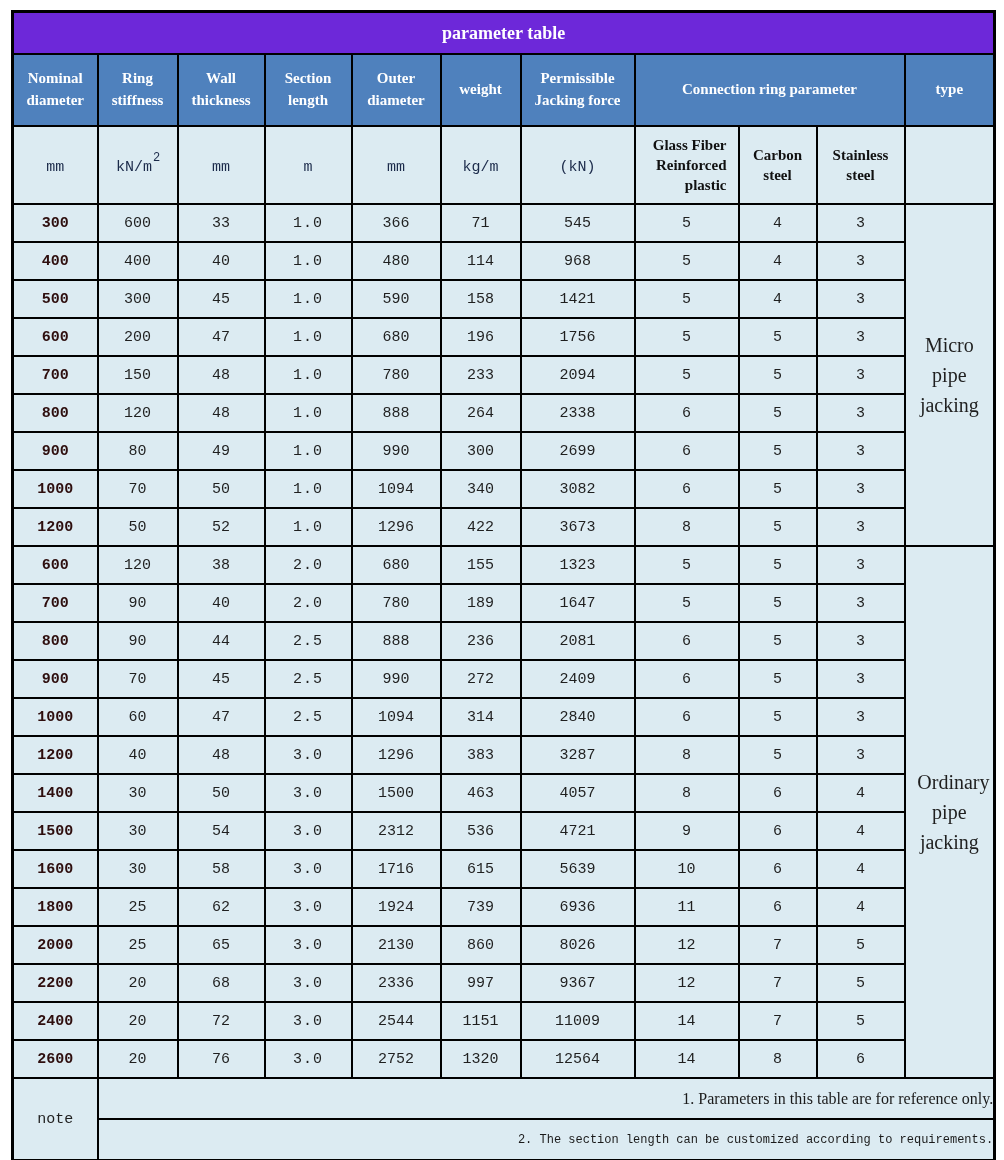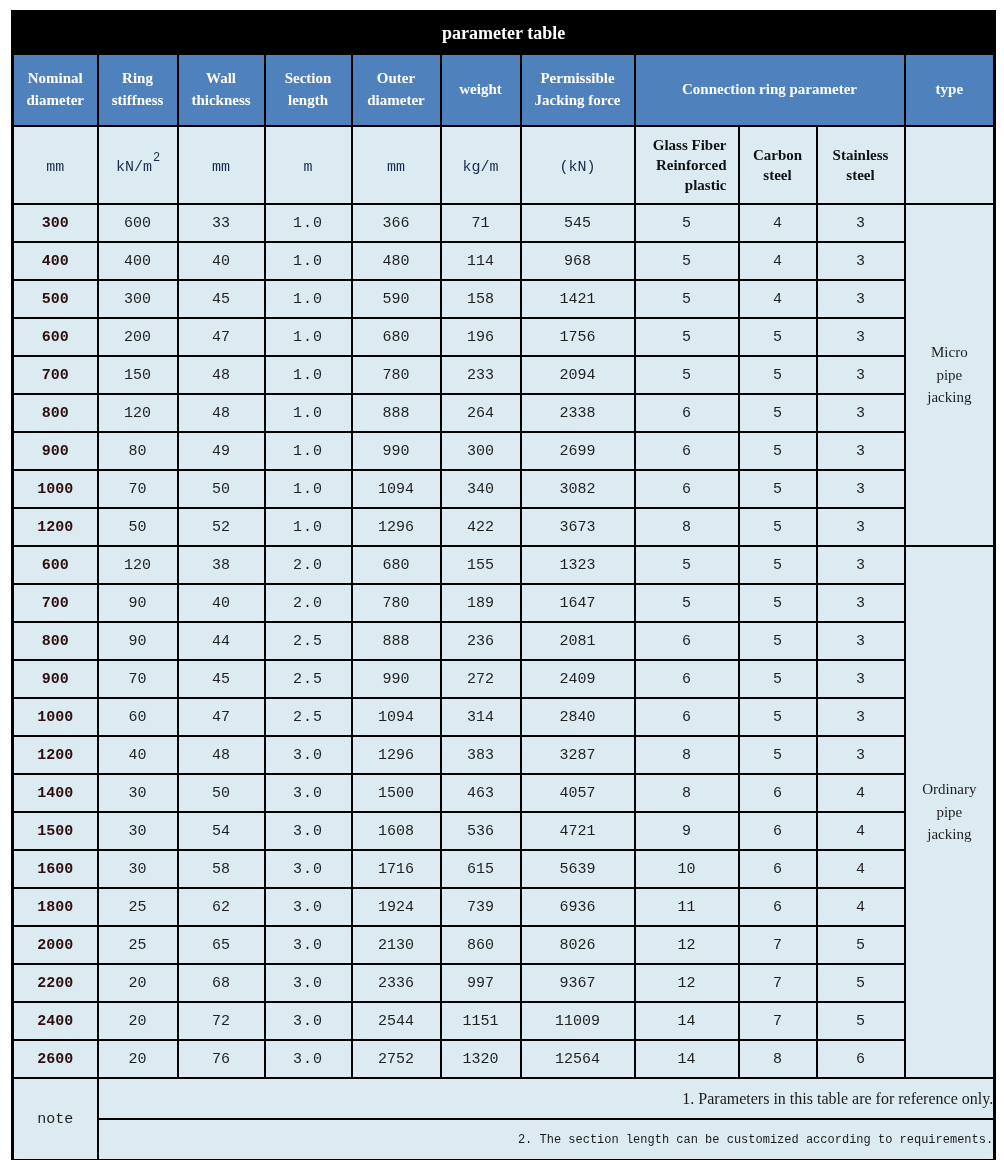--- a/index.html
+++ b/index.html
@@ -22,21 +22,21 @@
   th, td {
     border: 2px solid #000;
     text-align: center;
     vertical-align: middle;
     padding: 0;
     overflow: hidden;
   }
   
   tr.title-row th {
     height: 40px;
-    background: #000000;
+    background: #6d28d9;
     color: #ffffff;
     font-family: "Liberation Serif", "DejaVu Serif", serif;
     font-weight: bold;
     font-size: 18px;
   }
   
   tr.header-row th {
     height: 66px;
     background: #4f81bd;
     color: #ffffff;
@@ -89,21 +89,21 @@
   tbody td.first-col {
     font-weight: bold;
     color: #2e0e0e;
   }
   tbody td.sec-len {
     letter-spacing: 1px;
     text-align: center;
   }
   tbody td.type-cell {
     font-family: "Liberation Serif", "DejaVu Serif", serif;
-    font-size: 15px;
+    font-size: 20px;
     color: #1f1f1f;
     line-height: 1.5;
     text-decoration: underline;
   }
   tbody td.type-cell span {
     display: inline-block;
     max-width: 64px;
   }
   
   tfoot td {
@@ -367,21 +367,21 @@
           <td>4057</td>
           <td>8</td>
           <td>6</td>
           <td>4</td>
         </tr>
         <tr>
           <td class="first-col">1500</td>
           <td>30</td>
           <td>54</td>
           <td class="sec-len">3.0</td>
-          <td>1608</td>
+          <td>2312</td>
           <td>536</td>
           <td>4721</td>
           <td>9</td>
           <td>6</td>
           <td>4</td>
         </tr>
         <tr>
           <td class="first-col">1600</td>
           <td>30</td>
           <td>58</td>

